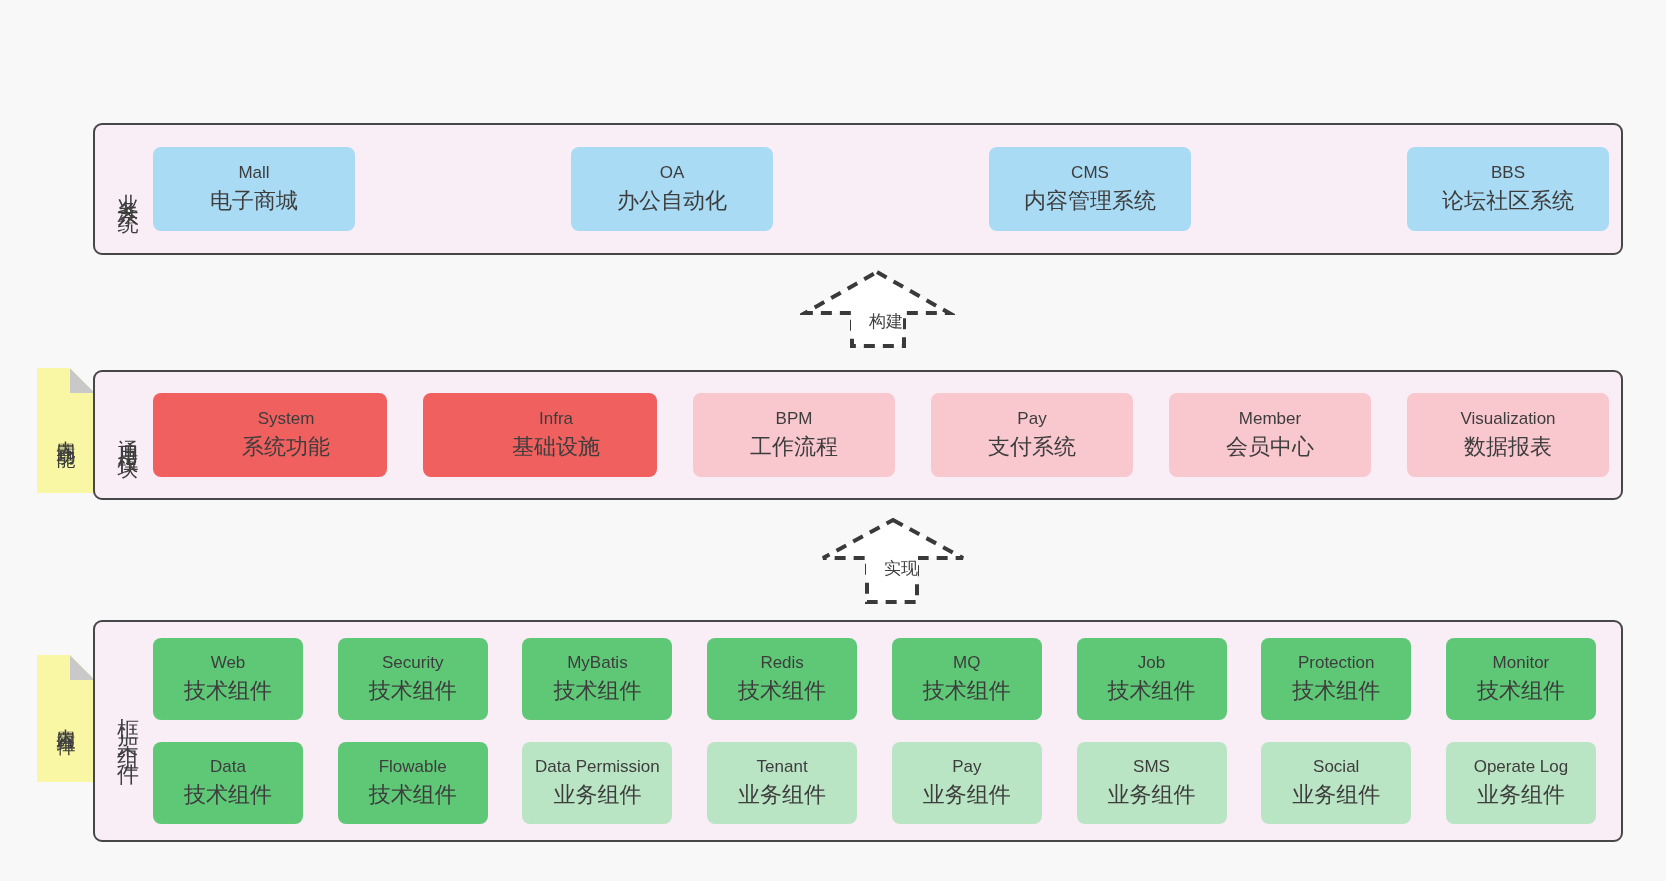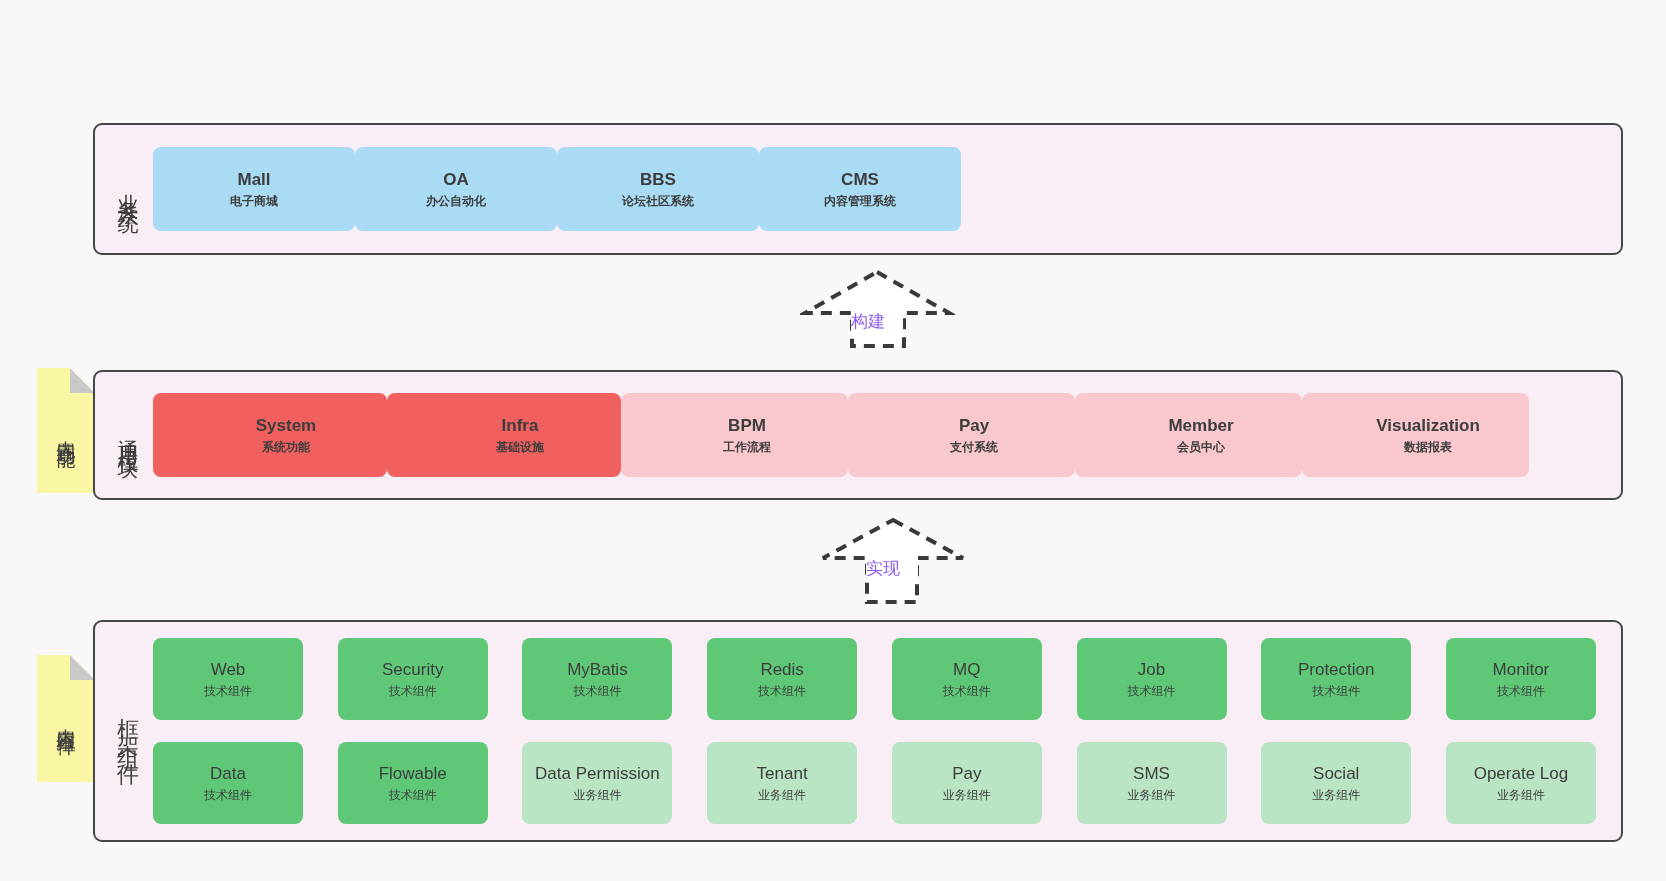--- a/index.html
+++ b/index.html
@@ -19,38 +19,38 @@
   #panel-framework{top:620px;height:222px;}
   .panel-label{
     position:absolute;left:6px;top:0;bottom:0;width:54px;
     display:flex;align-items:center;justify-content:center;
     writing-mode:vertical-rl;text-orientation:upright;
     font-size:21px;letter-spacing:6px;color:#3d3d3d;
   }
   #panel-framework .panel-label{font-size:22px;letter-spacing:15px;}
   .box-row{
     position:absolute;left:58px;right:12px;top:0;bottom:0;
-    display:flex;align-items:center;font-weight:bold;
+    display:flex;justify-content:space-between;align-items:center;
   }
   .grid-rows{
     position:absolute;left:58px;right:25px;top:16px;bottom:16px;
     display:flex;flex-direction:column;justify-content:space-between;
   }
   .grid-row{display:flex;justify-content:space-between;}
   .box{
     display:flex;flex-direction:column;align-items:center;justify-content:center;
     border-radius:8px;text-align:center;line-height:1.45;
   }
   .box.big{width:202px;height:84px;}
   .box.small{width:150px;height:82px;}
   .box .box-title{font-size:17px;}
-  .box .box-sub{font-size:12px;}
+  .box .box-sub{font-size:22px;}
   .box.blue{background:#a9dbf4;}
   .box.red{background:#f0605f;padding-left:32px;}
-  .box.pink{background:#f9c7ce;padding-left:25px;}
+  .box.pink{background:#f9c7ce;}
   .box.green{background:#5ec877;}
   .box.lightgreen{background:#bae5c4;}
   .note-tab{
     position:absolute;left:37px;width:58px;background:#f9f7a3;z-index:1;
     clip-path:polygon(0 0,calc(100% - 25px) 0,100% 25px,100% 100%,0 100%);
     display:flex;align-items:center;justify-content:center;
   }
   #note-modules{top:368px;height:125px;}
   #note-framework{top:655px;height:127px;}
   .note-fold{
@@ -59,47 +59,47 @@
   }
   .note-text{
     writing-mode:vertical-rl;text-orientation:upright;
     font-size:19px;letter-spacing:3px;color:#3d3d3d;
   }
   .arrow-wrap{position:absolute;z-index:1;}
   #arrow-build{left:800px;top:264px;width:155px;height:86px;}
   #arrow-impl{left:818px;top:512px;width:152px;height:95px;}
   .arrow-label{
     position:absolute;z-index:3;background:#ffffff;
-    font-size:17px;color:#8b5cf6;text-align:left;
+    font-size:17px;color:#404040;text-align:right;
     width:52px;padding:2px 0;
   }
   #arrow-build-label{left:851px;top:308px;}
   #arrow-impl-label{left:866px;top:555px;}
 </style>
 </head>
 <body>
 
 <div class="panel" id="panel-business">
   <div class="panel-label">业务系统</div>
   <div class="box-row">
     <div class="box big blue">
       <div class="box-title">Mall</div>
       <div class="box-sub">电子商城</div>
     </div>
     <div class="box big blue">
       <div class="box-title">OA</div>
       <div class="box-sub">办公自动化</div>
     </div>
     <div class="box big blue">
+      <div class="box-title">CMS</div>
+      <div class="box-sub">内容管理系统</div>
+    </div>
+    <div class="box big blue">
       <div class="box-title">BBS</div>
       <div class="box-sub">论坛社区系统</div>
-    </div>
-    <div class="box big blue">
-      <div class="box-title">CMS</div>
-      <div class="box-sub">内容管理系统</div>
     </div>
   </div>
 </div>
 
 <div class="arrow-wrap" id="arrow-build">
   <svg width="155" height="86" viewBox="0 0 155 86">
     <path d="M77 8 L149 49 L104 49 L104 82 L52 82 L52 49 L5 49 Z" fill="#ffffff" stroke="#3a3a3a" stroke-width="4" stroke-dasharray="11 8" stroke-linejoin="miter"></path>
   </svg>
 </div>
 <div class="arrow-label" id="arrow-build-label">构建</div>

